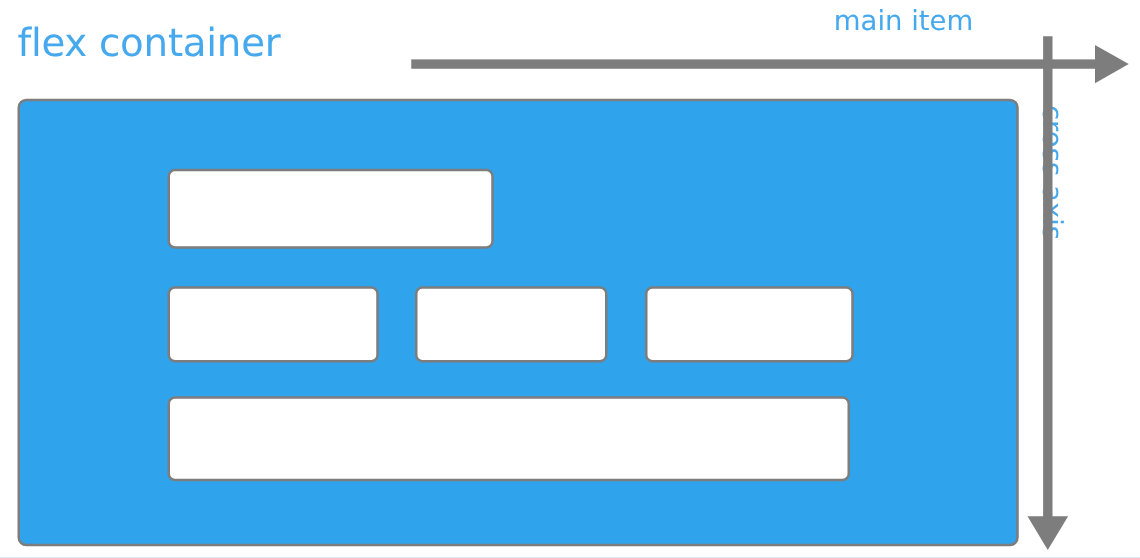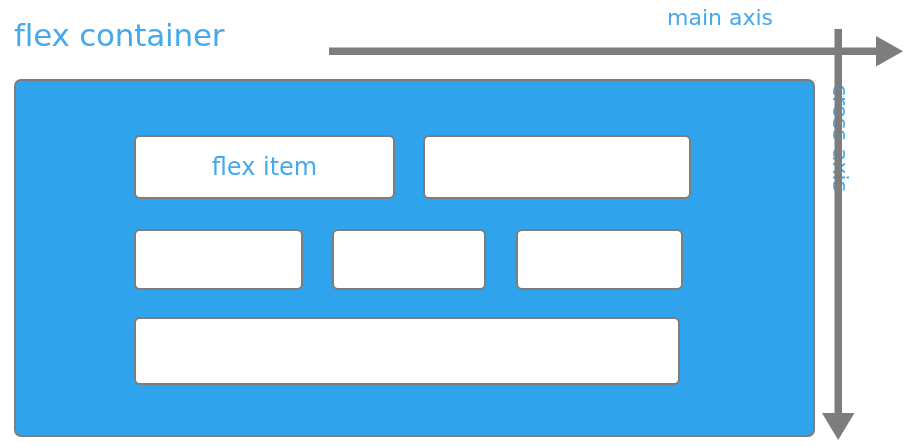--- a/index.html
+++ b/index.html
@@ -118,43 +118,40 @@
   #flex-row-3 { left: 118px; top: 236px; }
   #flex-row-3 .flex-item:nth-child(1) { width: 546px; height: 68px; }
 </style>
 </head>
 <body>
 
 <div id="canvas">
 
   <div class="label-blue" id="container-title">flex container</div>
 
-  <div class="label-blue" id="main-axis-label">main axis</div>
+  <div class="label-blue" id="main-axis-label">main item</div>
 
   <div class="label-blue" id="cross-axis-label">cross axis</div>
 
   <svg class="axis-svg" viewBox="0 0 912 446" xmlns="http://www.w3.org/2000/svg">
 
     <g>
       <rect x="329" y="47.5" width="553" height="7.5" fill="#7d7d7d"></rect>
       <polygon points="876,36 903,51.2 876,66.5" fill="#7d7d7d"></polygon>
     </g>
 
     <g>
       <rect x="834.5" y="29" width="7.5" height="392" fill="#7d7d7d"></rect>
       <polygon points="822,413 838.2,440 854.5,413" fill="#7d7d7d"></polygon>
     </g>
   </svg>
 
   <div id="flex-container">
 
     <div class="flex-row" id="flex-row-1">
-      <div class="flex-item">
-        <span class="flex-item-label">flex item</span>
-      </div>
       <div class="flex-item">
         <span class="flex-item-label"></span>
       </div>
     </div>
 
     <div class="flex-row" id="flex-row-2">
       <div class="flex-item">
         <span class="flex-item-label"></span>
       </div>
       <div class="flex-item">

